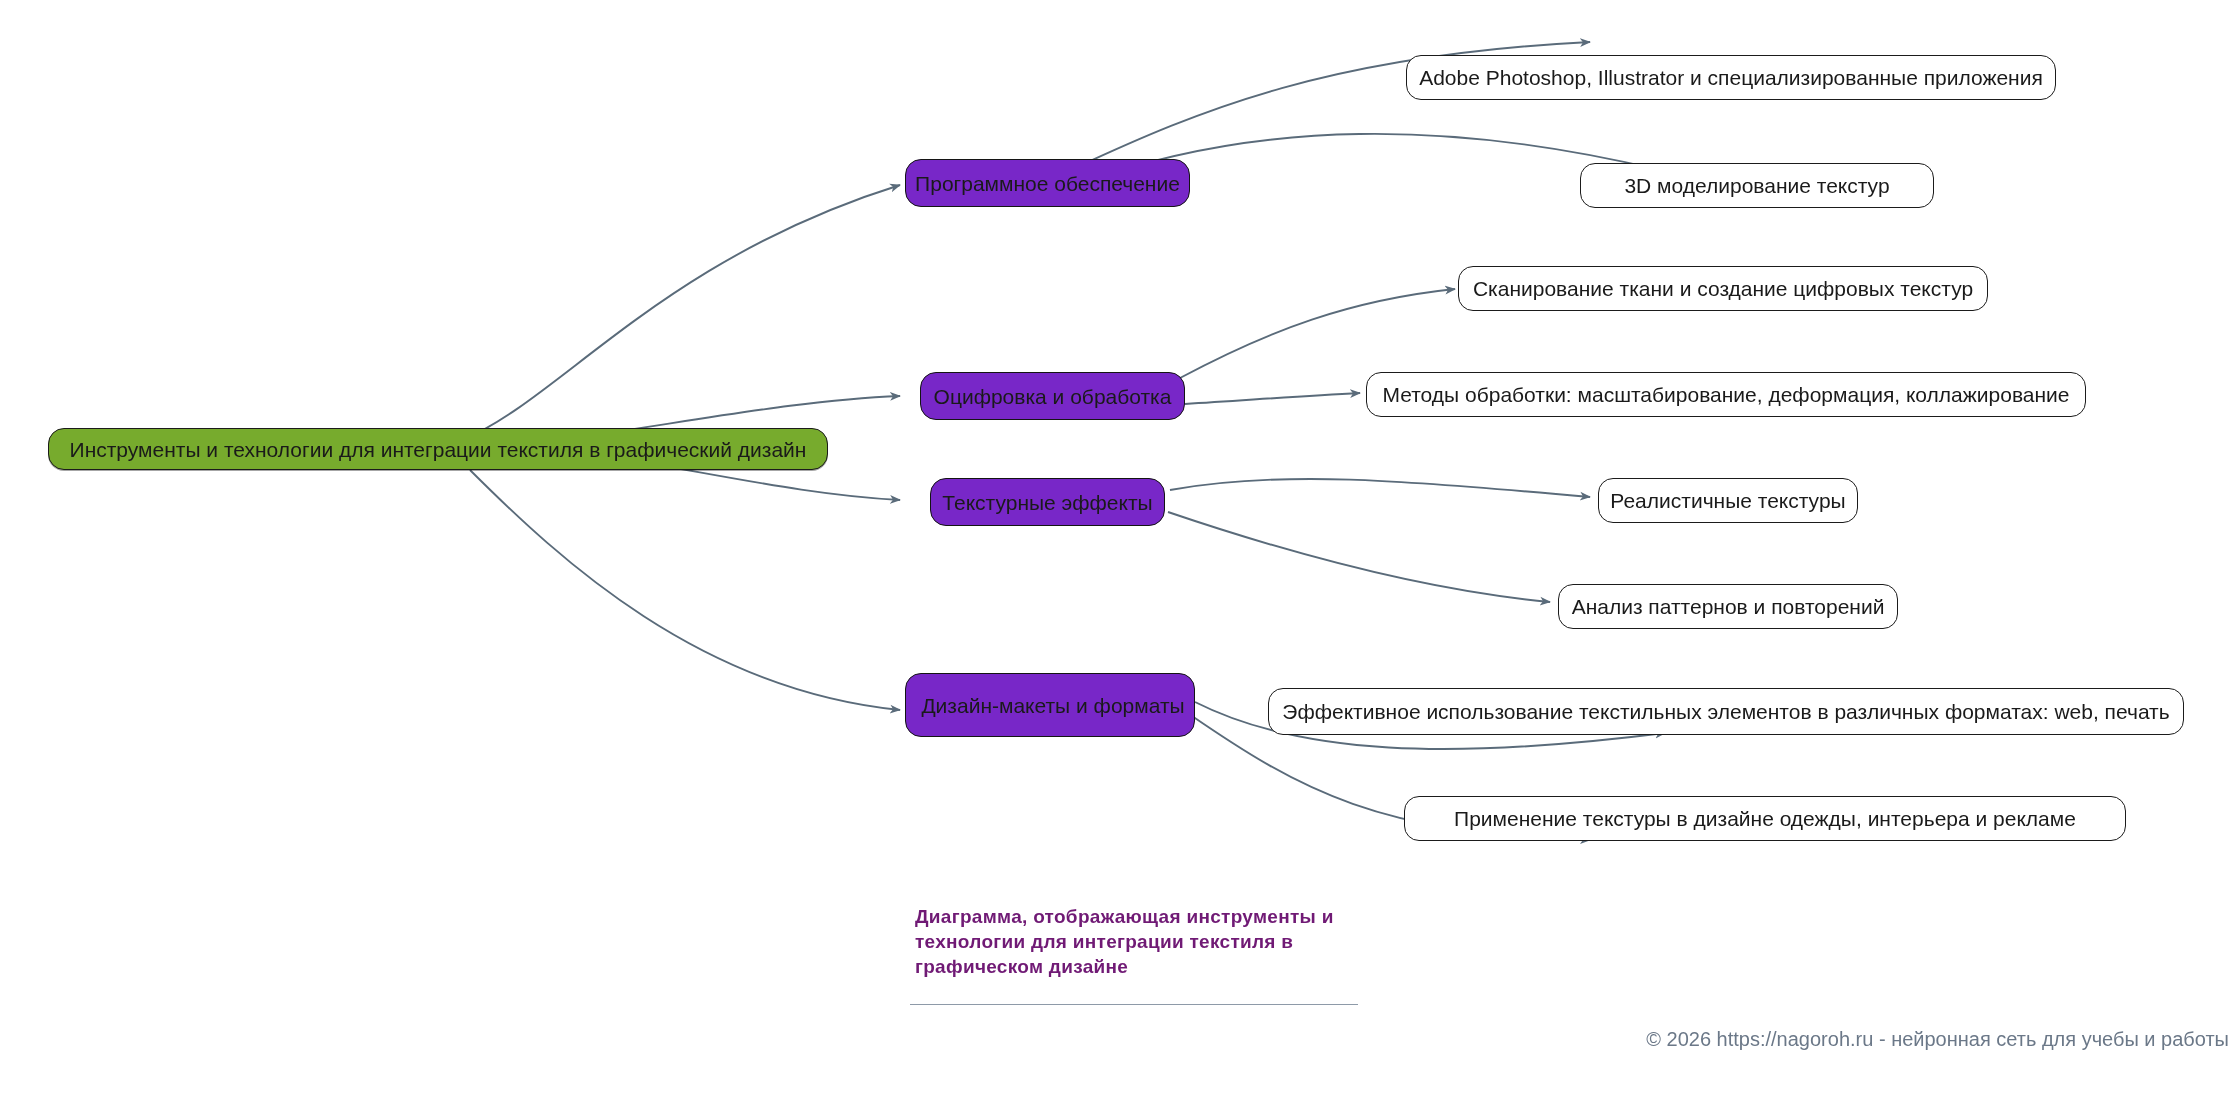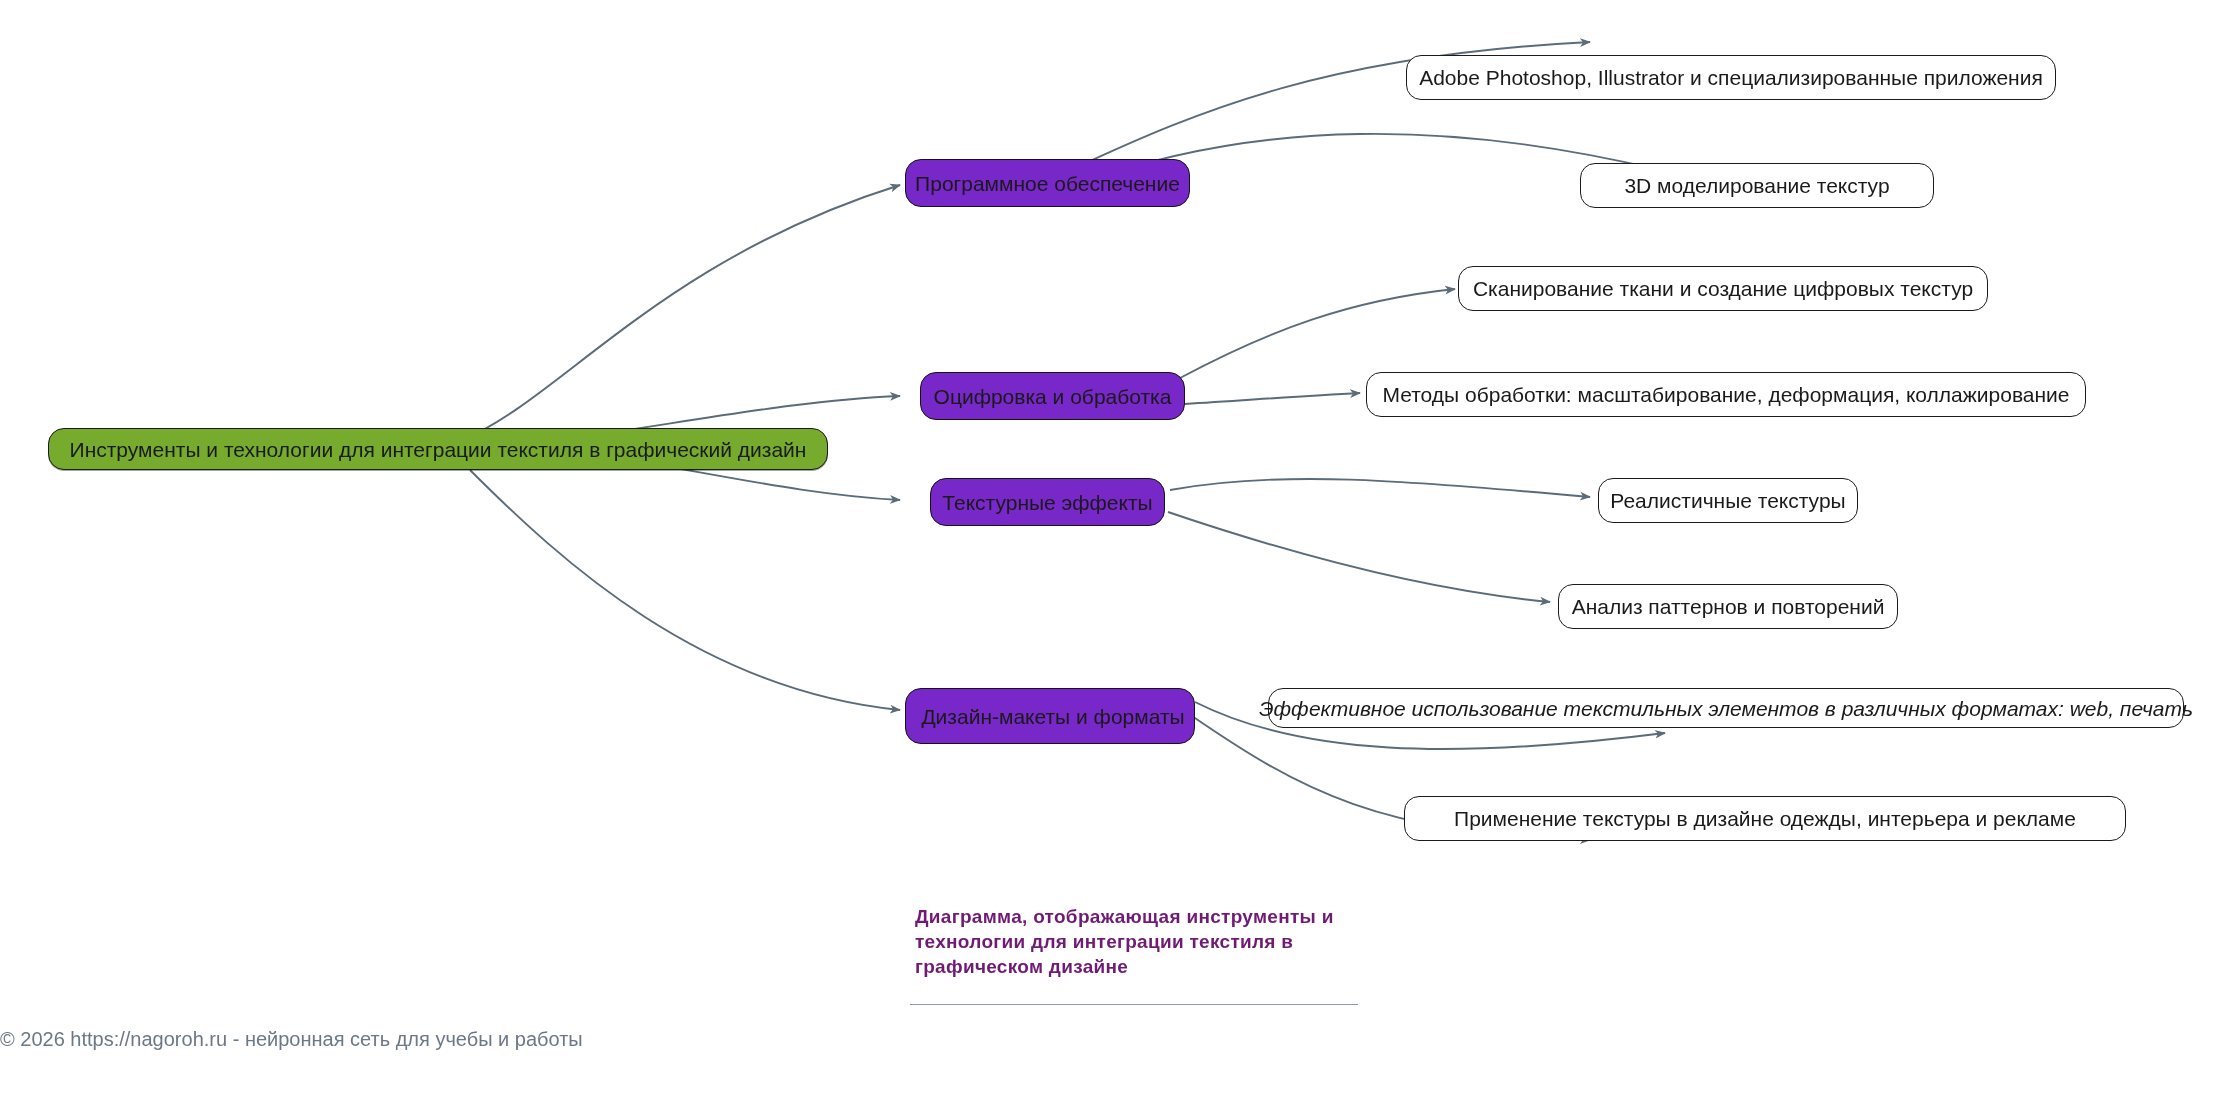--- a/index.html
+++ b/index.html
@@ -57,21 +57,21 @@
   }
   .divider{
     position:absolute;
     left:910px;top:1004px;
     width:448px;height:1px;
     background:#8e9aa8;
   }
   .copyright{
     position:absolute;
     left:0;top:1028px;width:2229px;
-    text-align:left;
+    text-align:right;
     font-size:20px;
     color:#6b7888;
   }
 </style>
 </head>
 <body>
 
 <div id="canvas">
 
   <svg id="edges" viewBox="0 0 2229 1120">
@@ -128,24 +128,24 @@
   <div class="node branch" style="left:930px;top:478px;width:235px;height:48px;">
     <span>Текстурные эффекты</span>
   </div>
   <div class="node leaf" style="left:1598px;top:478px;width:260px;height:45px;">
     <span>Реалистичные текстуры</span>
   </div>
   <div class="node leaf" style="left:1558px;top:584px;width:340px;height:45px;">
     <span>Анализ паттернов и повторений</span>
   </div>
 
-  <div class="node branch" style="left:905px;top:688px;width:290px;height:56px;padding-left:24px;">
+  <div class="node branch" style="left:905px;top:673px;width:290px;height:64px;padding-left:24px;">
     <span>Дизайн-макеты и форматы</span>
   </div>
-  <div class="node leaf" style="left:1268px;top:688px;width:916px;height:40px;font-style:italic;">
+  <div class="node leaf" style="left:1268px;top:688px;width:916px;height:47px;">
     <span>Эффективное использование текстильных элементов в различных форматах: web, печать</span>
   </div>
   <div class="node leaf" style="left:1404px;top:796px;width:722px;height:45px;">
     <span>Применение текстуры в дизайне одежды, интерьера и рекламе</span>
   </div>
 
   <div class="caption">Диаграмма, отображающая инструменты и технологии для интеграции текстиля в графическом дизайне</div>
   <div class="divider"></div>
   <div class="copyright">© 2026 https://nagoroh.ru - нейронная сеть для учебы и работы</div>
 

